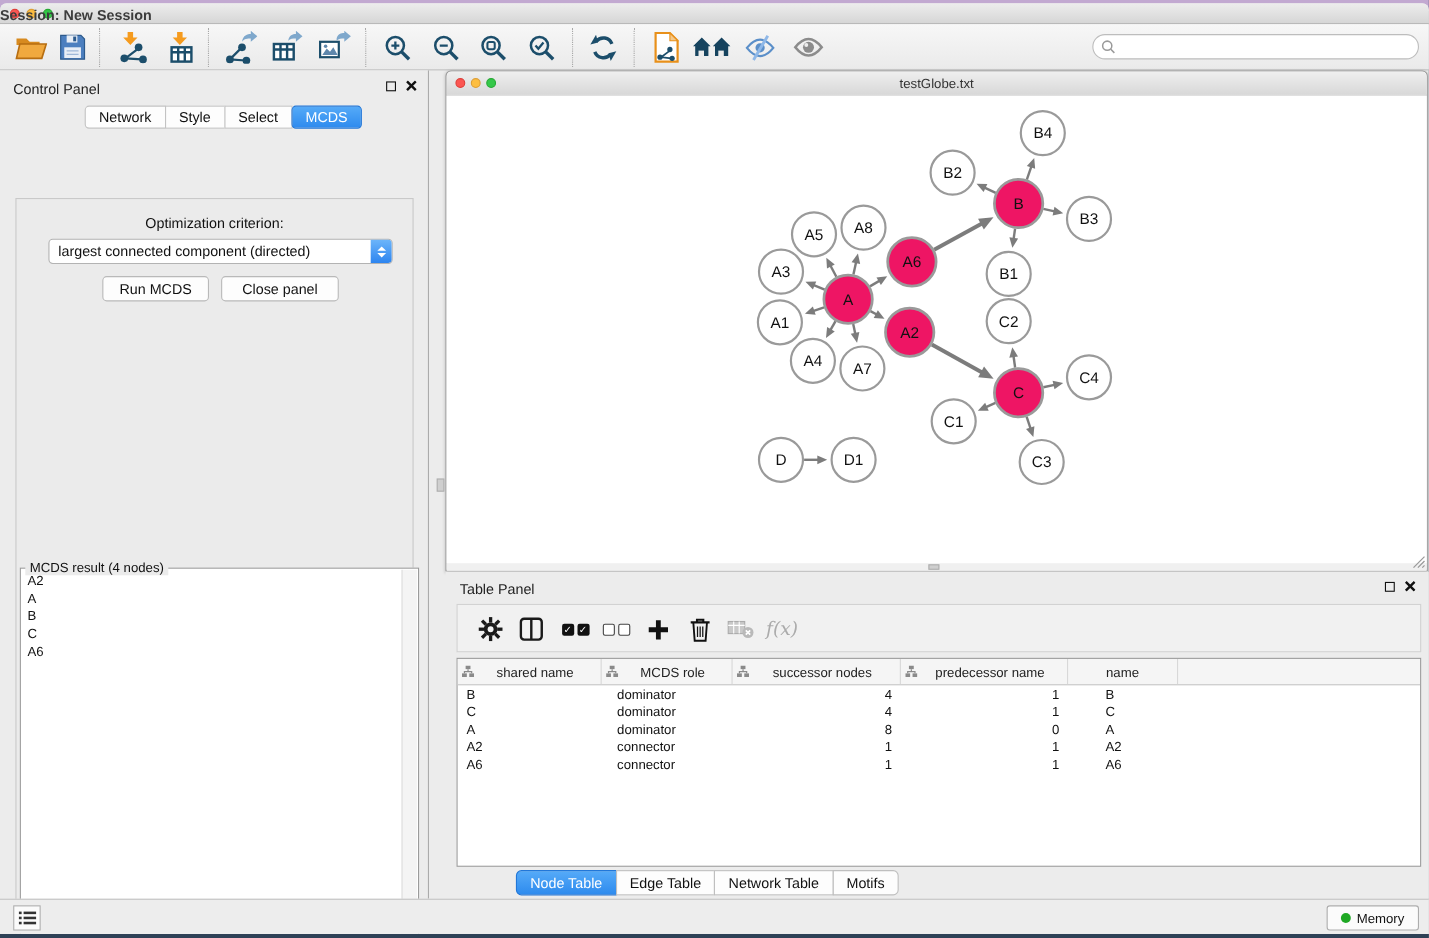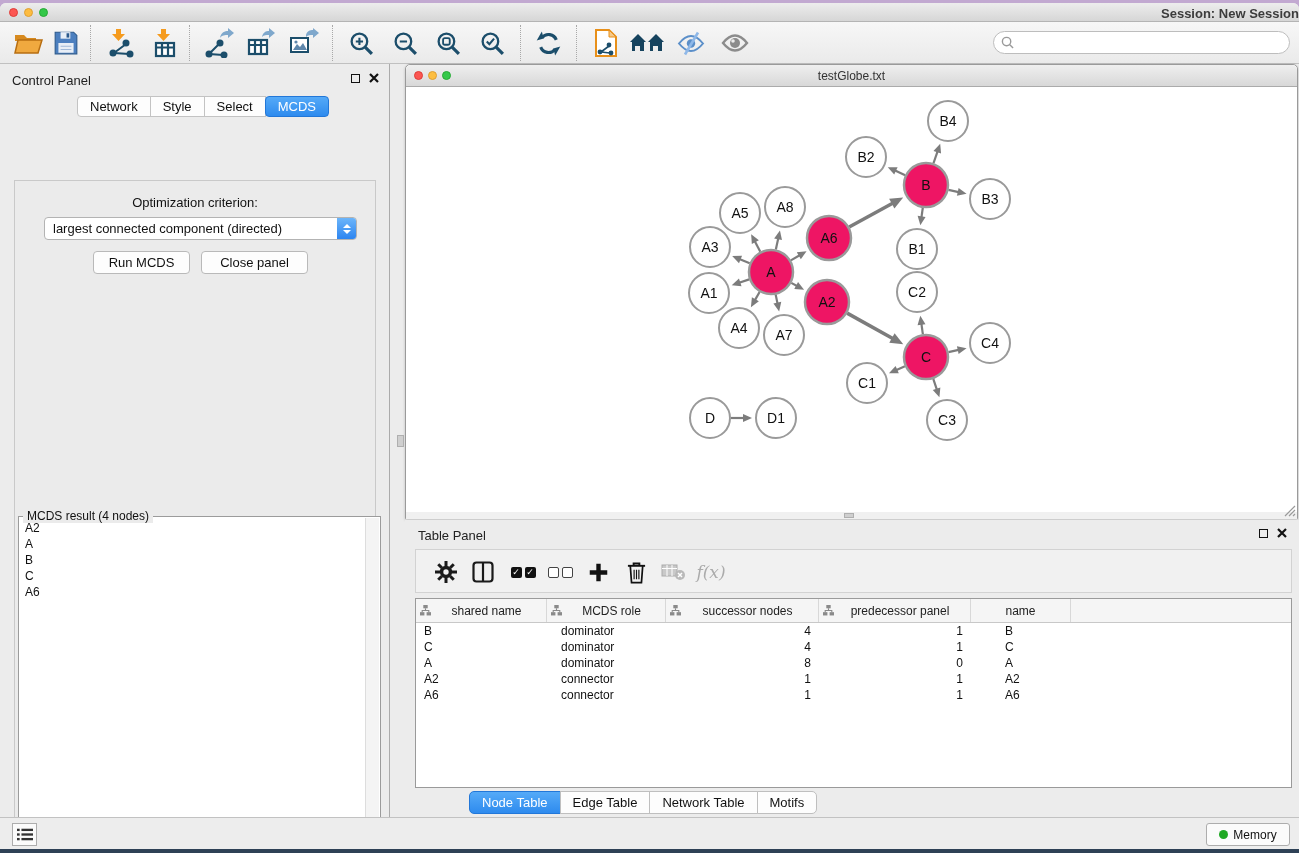--- a/index.html
+++ b/index.html
@@ -12,21 +12,21 @@
 
   
   .app { left:0; top:3px; width:1299px; height:846px; background:#ECECEC; border-radius:6px 6px 0 0; overflow:hidden; }
 
   
   .titlebar { left:0; top:0; width:1299px; height:19px; background:linear-gradient(#EDEDED,#D6D6D6); border-bottom:1px solid #B4B4B4; }
   .tl { width:9px; height:9px; border-radius:50%; top:5px; }
   .tl.red { left:9px; background:#FC5753; border:1px solid #DF3E39; }
   .tl.yel { left:24px; background:#FDBC40; border:1px solid #DE9F34; }
   .tl.grn { left:39px; background:#33C748; border:1px solid #27AA35; }
-  .titlebar .title { width:100%; text-align:right; top:3px; font-size:13px; font-weight:bold; color:#3C3C3C; }
+  .titlebar .title { width:100%; text-align:left; top:3px; font-size:13px; font-weight:bold; color:#3C3C3C; }
 
   
   .toolbar { left:0; top:19px; width:1299px; height:42px; background:linear-gradient(#F7F7F7,#EAEAEA); border-bottom:1px solid #C0C0C0; }
   .tbtn { top:3px; width:36px; height:36px; display:flex; align-items:center; justify-content:center; }
   .tsep { top:3px; width:0; height:36px; border-left:1px dotted #A8A8A8; }
   .searchbox { left:993px; top:9px; width:297px; height:23px; background:#fff; border:1px solid #BDBDBD; border-radius:12px; display:flex; align-items:center; padding-left:7px; }
   .searchbox input { border:none; outline:none; font-size:12px; width:250px; background:transparent; margin-left:4px; }
 
   
   .cpanel { left:0; top:61px; width:390px; height:753px; background:#ECECEC; border-right:1px solid #ABABAB; }
@@ -485,21 +485,21 @@
             </svg>
           <span class="lbl">successor nodes</span>
         </div>
         <div class="th">
           <svg width="11" height="11" viewBox="0 0 10 10">
               <rect x="3" y="0" width="4" height="3" fill="#8A8A8A"></rect>
               <rect x="0" y="6.5" width="4" height="3" fill="#8A8A8A"></rect>
               <rect x="6" y="6.5" width="4" height="3" fill="#8A8A8A"></rect>
               <path d="M5 3v2M2 6.5V5h6v1.5" stroke="#8A8A8A" fill="none"></path>
             </svg>
-          <span class="lbl">predecessor panel</span>
+          <span class="lbl">predecessor name</span>
         </div>
         <div class="th noicon">
           <span class="lbl">name</span>
         </div>
         <div class="th" style="border-right:none"></div>
       </div>
       <div id="table-body">
           <div class="trow">
             <div class="td c0">B</div>
             <div class="td c1">dominator</div>

